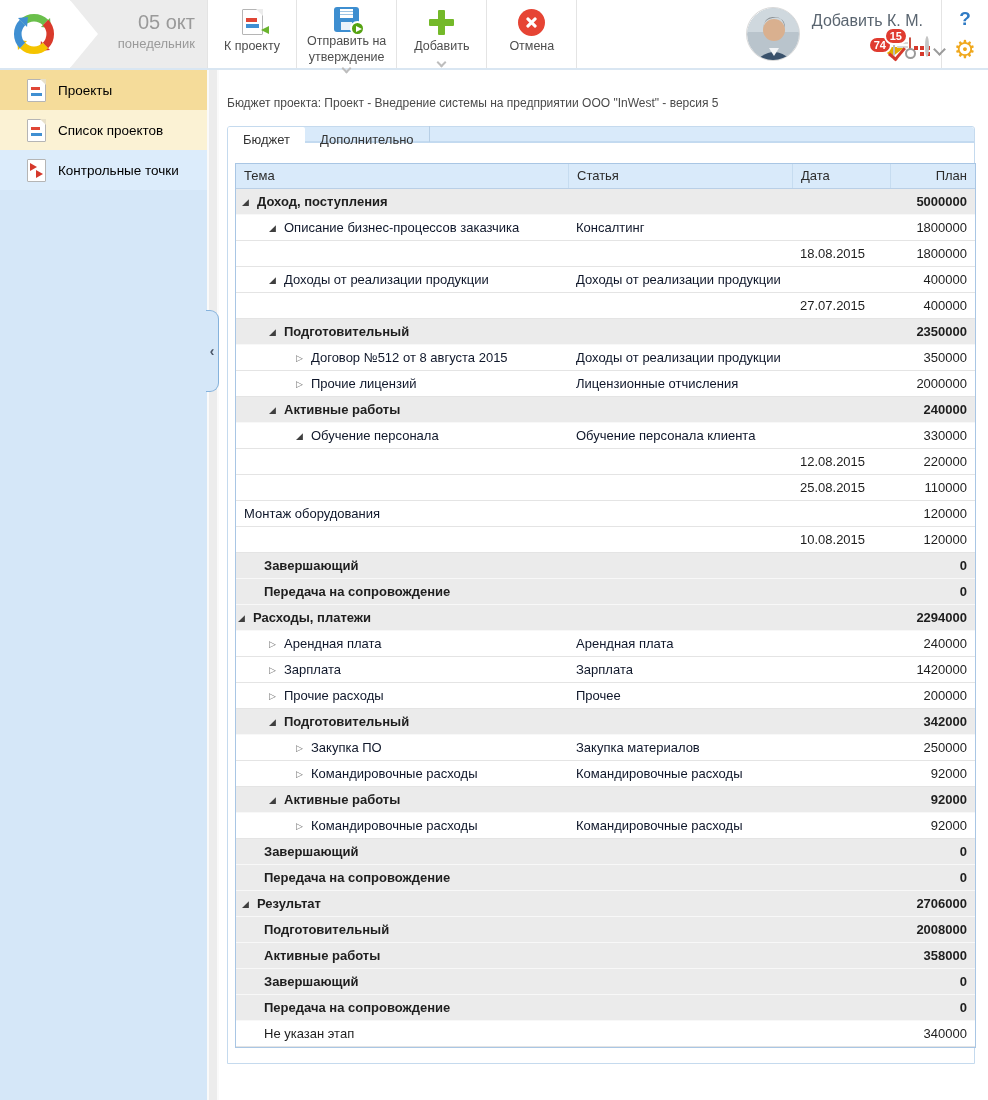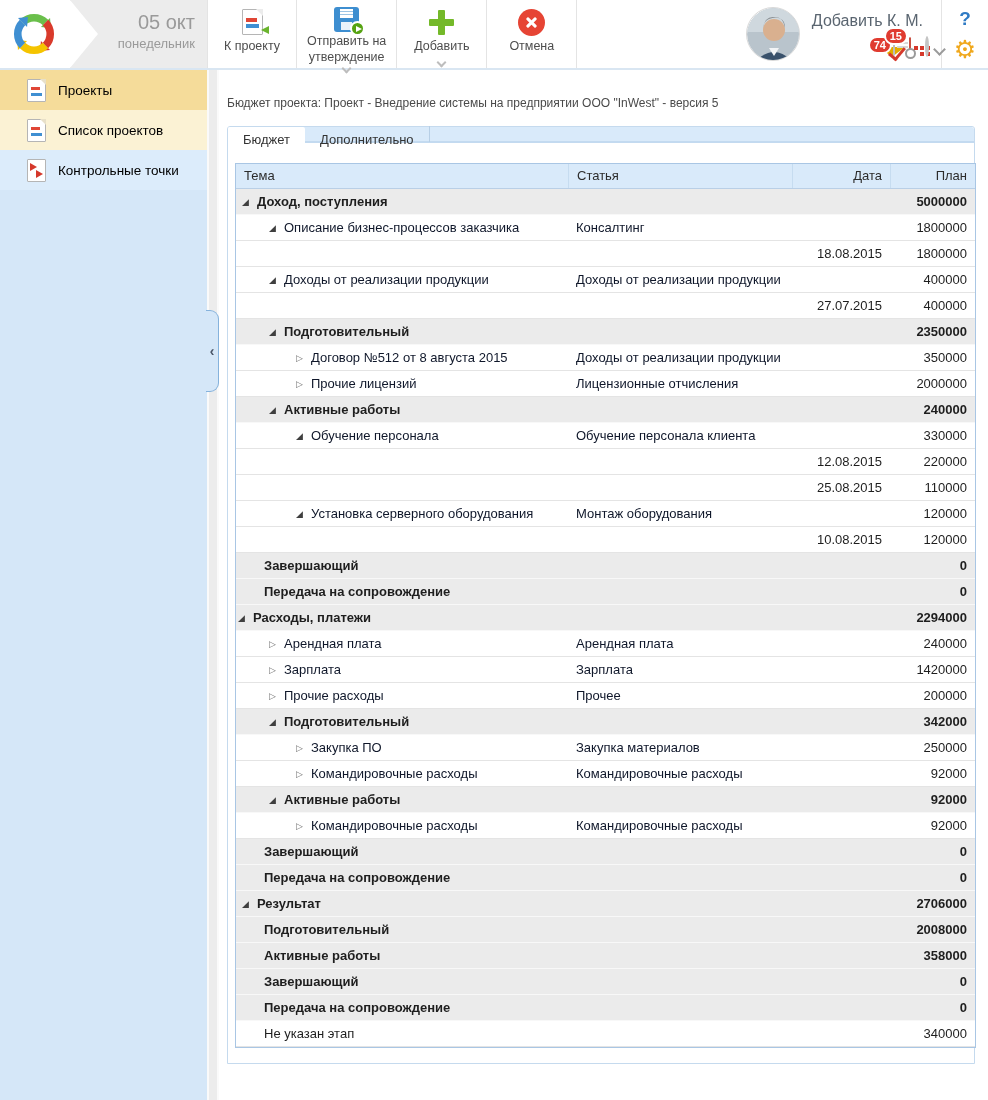--- a/index.html
+++ b/index.html
@@ -123,21 +123,21 @@
   .tab-sep { width: 1px; height: 16px; background: #b7cfe6; align-self: center; }
   .panel-body { padding: 20px 2px 9px 7px; }
 
   
   .btable { width: 741px; border: 1px solid #a9c6e4; font-size: 13px; background: #fff; }
   .thead { display: flex; background: #d9eafa; border-bottom: 1px solid #b9cfe6; }
   .thead .hcell { line-height: 24px; height: 24px; padding: 0 8px; color: #2c2c2c; }
   .hcell + .hcell { border-left: 1px solid #c6dcf0; }
   .c-theme { width: 332px; flex: 0 0 332px; }
   .c-article { width: 224px; flex: 0 0 224px; }
-  .c-date { width: 98px; flex: 0 0 98px; text-align: right; }
+  .c-date { width: 98px; flex: 0 0 98px; }
   .c-plan { flex: 1; text-align: right; }
   .trow { display: flex; border-bottom: 1px solid #e4e4e4; background: #fff; cursor: default; }
   .trow.gray { background: #ebebeb; border-bottom: 1px solid #f8f8f8; }
   .trow .cell { line-height: 25px; height: 25px; padding: 0 8px; white-space: nowrap; overflow: hidden; color: #1e1e1e; }
   .trow .c-theme { padding-right: 4px; }
   .tri { display: inline-block; width: 15px; font-size: 9px; vertical-align: 1px; }
   .tri-open { color: #3f3f3f; }
   .tri-closed { color: #707070; }
   .link { color: #0f172a; cursor: pointer; }
   .bold { font-weight: bold; }
@@ -373,21 +373,20 @@
                   <div class="cell c-date">12.08.2015</div>
                   <div class="cell c-plan">220000</div>
                 </div>
                 <div class="trow">
                   <div class="cell c-theme" style="padding-left: 28px;"><span class=""></span></div>
                   <div class="cell c-article"></div>
                   <div class="cell c-date">25.08.2015</div>
                   <div class="cell c-plan">110000</div>
                 </div>
                 <div class="trow">
-                  <div class="cell c-theme" style="padding-left: 60px;"><span class="tri tri-open">◢</span><span class="link ">Установка серверного оборудования</span></div>
                   <div class="cell c-article"><span class="link">Монтаж оборудования</span></div>
                   <div class="cell c-date"></div>
                   <div class="cell c-plan">120000</div>
                 </div>
                 <div class="trow">
                   <div class="cell c-theme" style="padding-left: 28px;"><span class=""></span></div>
                   <div class="cell c-article"></div>
                   <div class="cell c-date">10.08.2015</div>
                   <div class="cell c-plan">120000</div>
                 </div>

